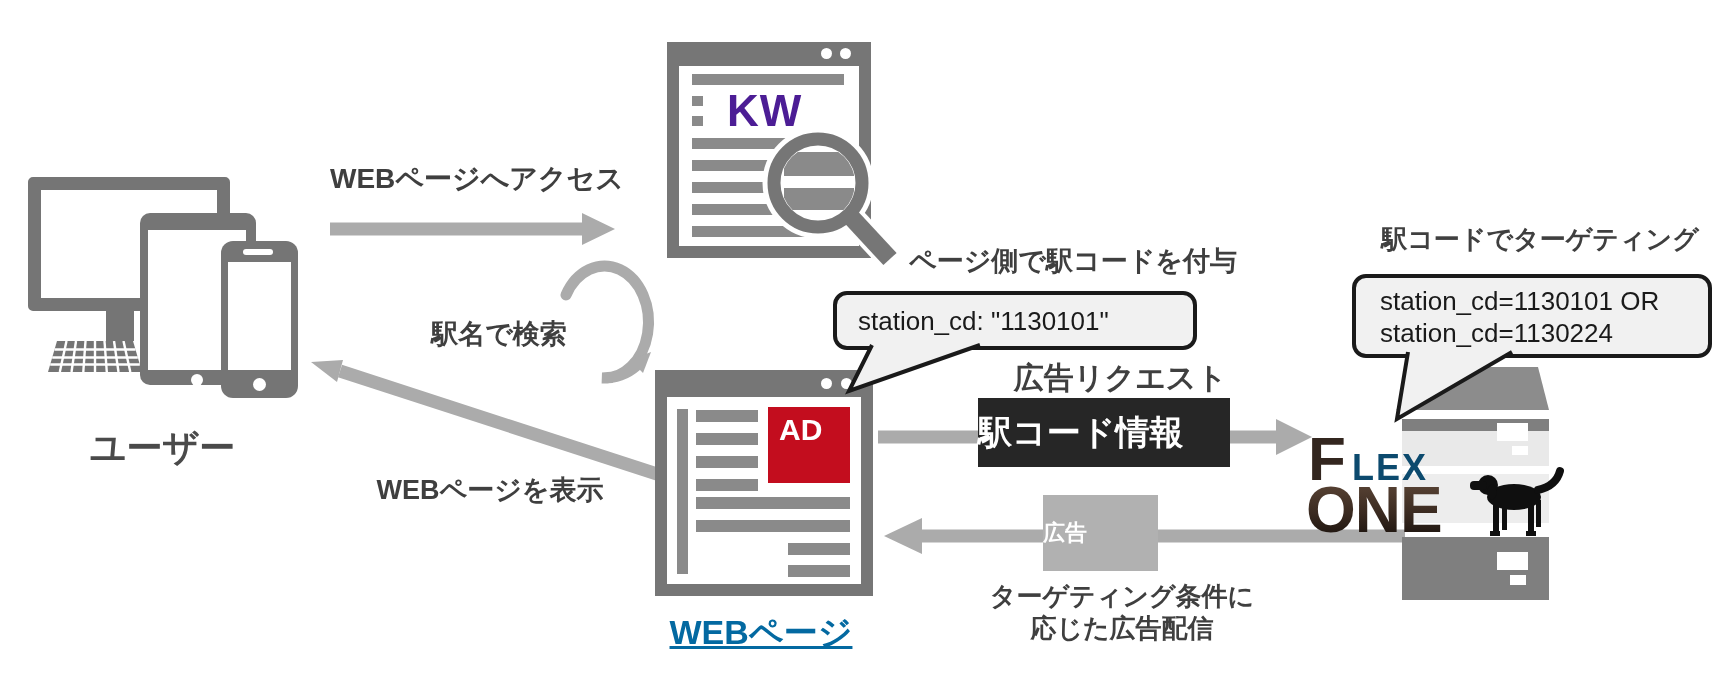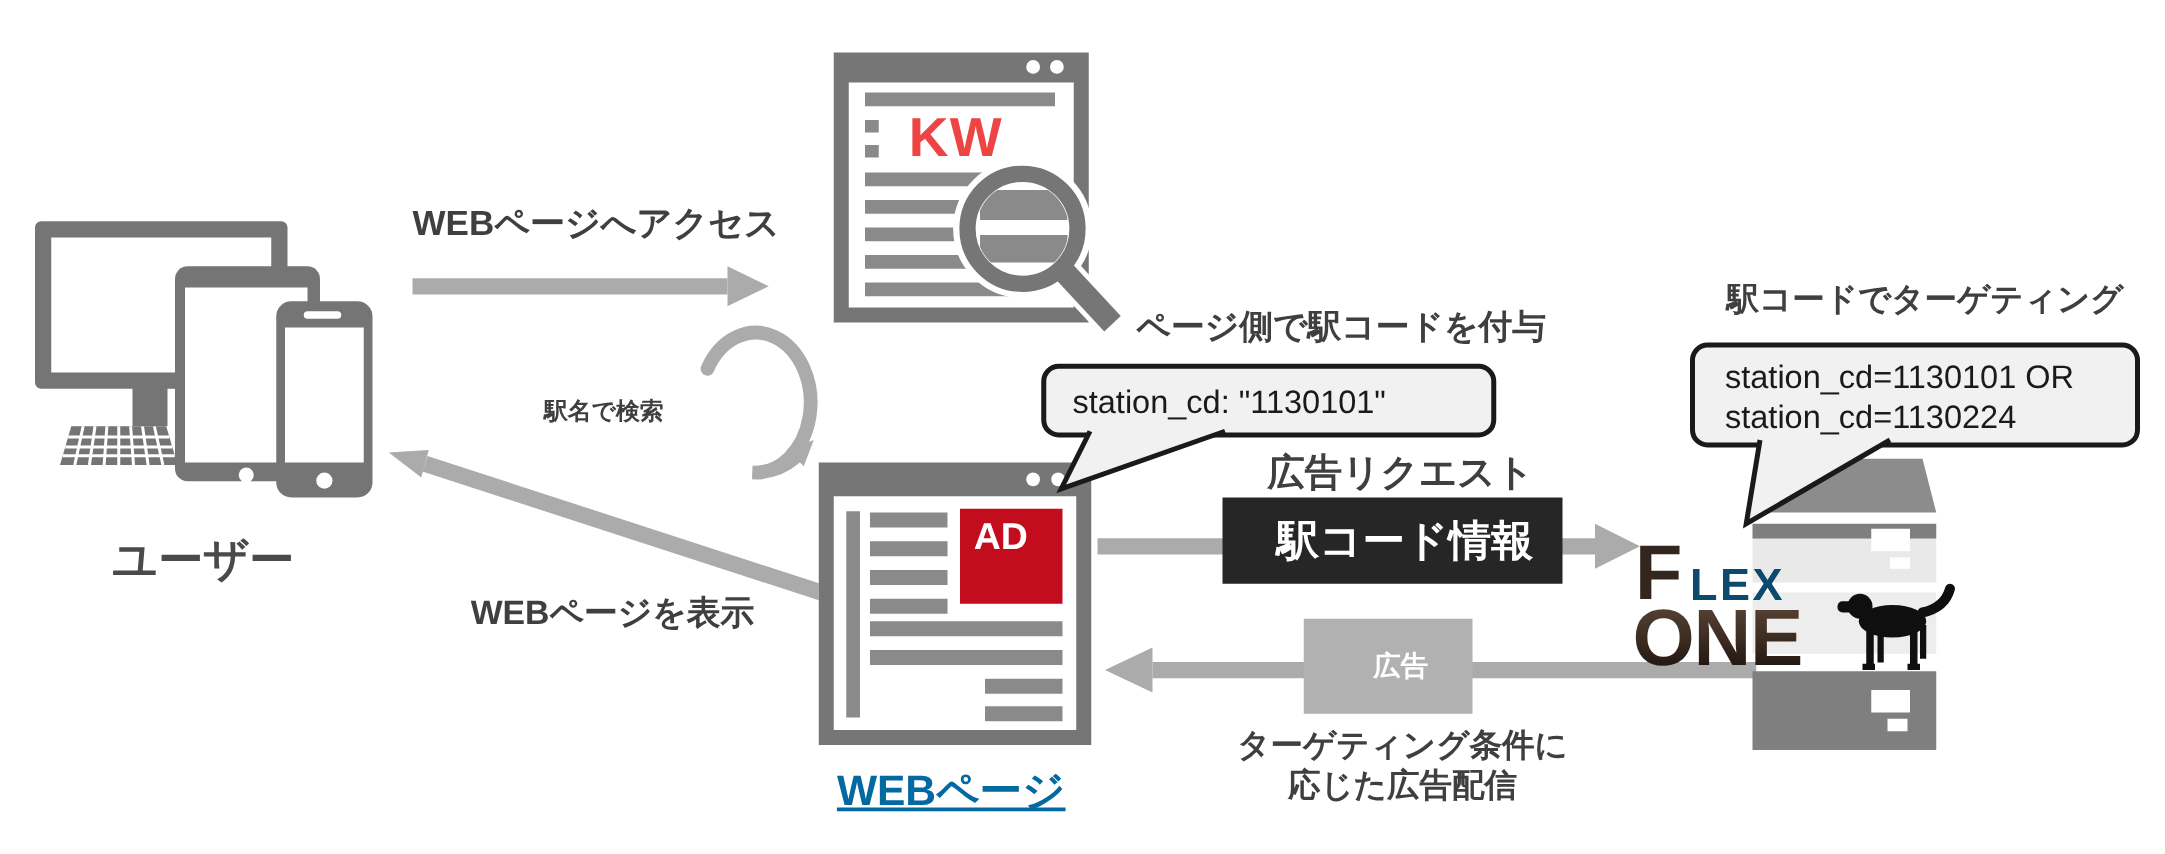--- a/index.html
+++ b/index.html
@@ -10,22 +10,22 @@
   #top-svg{z-index:3;pointer-events:none;}
   .lbl{position:absolute;font-weight:800;color:#3f3f3f;text-align:center;white-space:nowrap;z-index:2;}
   .browser{position:absolute;box-sizing:border-box;background:#fff;border:12px solid #767676;z-index:2;}
   .dot{position:absolute;width:11px;height:11px;border-radius:50%;background:#fff;}
   .line{position:absolute;background:#8a8a8a;}
   .sq{position:absolute;background:#8a8a8a;}
   .bubble{position:absolute;box-sizing:border-box;background:#f1f1f1;border:4px solid #1a1a1a;
           border-radius:14px;z-index:2;color:#1a1a1a;}
   .device{position:absolute;background:#757575;z-index:2;}
   .screen{position:absolute;background:#fff;}
-  .flowbox{position:absolute;display:flex;align-items:center;justify-content:center;
-           color:#fff;font-weight:800;z-index:2;white-space:nowrap;padding-left:20px;}
+  .flowbox{position:absolute;display:flex;align-items:center;justify-content:flex-start;
+           color:#fff;font-weight:800;z-index:2;white-space:nowrap;}
   .logo{position:absolute;font-weight:800;line-height:1;z-index:2;letter-spacing:-1px;}
   .one-grad{background:linear-gradient(180deg,#5d4738 0%,#3a2a20 55%,#17100c 100%);
             -webkit-background-clip:text;background-clip:text;color:transparent;}
 </style>
 </head>
 <body>
 
 <div id="stage">
 
   <svg id="base-svg" class="layer" width="1732" height="683" viewBox="0 0 1732 683">
@@ -105,30 +105,30 @@
     <div style="position:absolute;left:51px;top:161px;width:12px;height:12px;border-radius:50%;background:#fff;"></div>
   </div>
   <div class="device" style="left:221px;top:241px;width:77px;height:157px;border-radius:12px;">
     <div style="position:absolute;left:22px;top:8px;width:30px;height:6px;border-radius:3px;background:#fff;"></div>
     <div class="screen" style="left:7px;top:21px;width:63px;height:108px;"></div>
     <div style="position:absolute;left:32px;top:137px;width:13px;height:13px;border-radius:50%;background:#fff;"></div>
   </div>
   <div class="lbl" style="left:40px;top:424px;width:245px;font-size:36px;color:#4a4a4a;">ユーザー</div>
 
   <div class="lbl" style="left:330px;top:160px;width:285px;font-size:28px;">WEBページへアクセス</div>
-  <div class="lbl" style="left:388px;top:316px;width:190px;font-size:19px;">駅名で検索</div>
+  <div class="lbl" style="left:404px;top:316px;width:190px;font-size:27px;">駅名で検索</div>
   <div class="lbl" style="left:340px;top:472px;width:300px;font-size:27px;">WEBページを表示</div>
 
   <div class="browser" style="left:667px;top:42px;width:204px;height:216px;border-top-width:24px;">
     <span class="dot" style="right:27px;top:-18px;"></span>
     <span class="dot" style="right:8px;top:-18px;"></span>
     <div class="line" style="left:13px;top:8px;width:152px;height:11px;"></div>
     <div class="sq" style="left:13px;top:30px;width:11px;height:10px;"></div>
     <div class="sq" style="left:13px;top:50px;width:11px;height:10px;"></div>
-    <div style="position:absolute;left:48px;top:20px;font-size:44px;font-weight:800;color:#ef4444;letter-spacing:1px;">KW</div>
+    <div style="position:absolute;left:48px;top:20px;font-size:44px;font-weight:800;color:#4c1d95;letter-spacing:1px;">KW</div>
     <div class="line" style="left:13px;top:72px;width:152px;height:11px;"></div>
     <div class="line" style="left:13px;top:94px;width:152px;height:11px;"></div>
     <div class="line" style="left:13px;top:116px;width:152px;height:11px;"></div>
     <div class="line" style="left:13px;top:138px;width:152px;height:11px;"></div>
     <div class="line" style="left:13px;top:160px;width:118px;height:11px;"></div>
   </div>
 
   <div class="browser" style="left:655px;top:370px;width:218px;height:226px;border-top-width:27px;">
     <span class="dot" style="right:29px;top:-19px;"></span>
     <span class="dot" style="right:9px;top:-19px;"></span>

